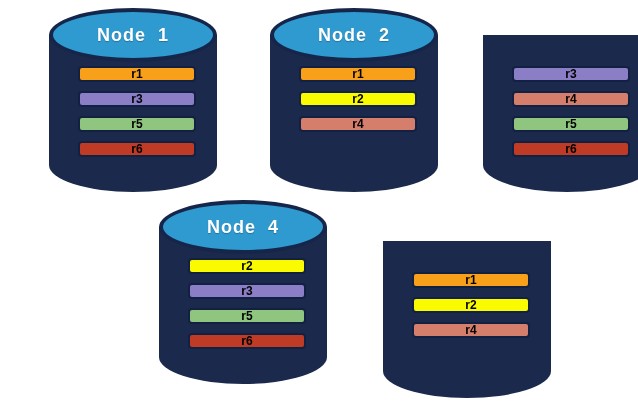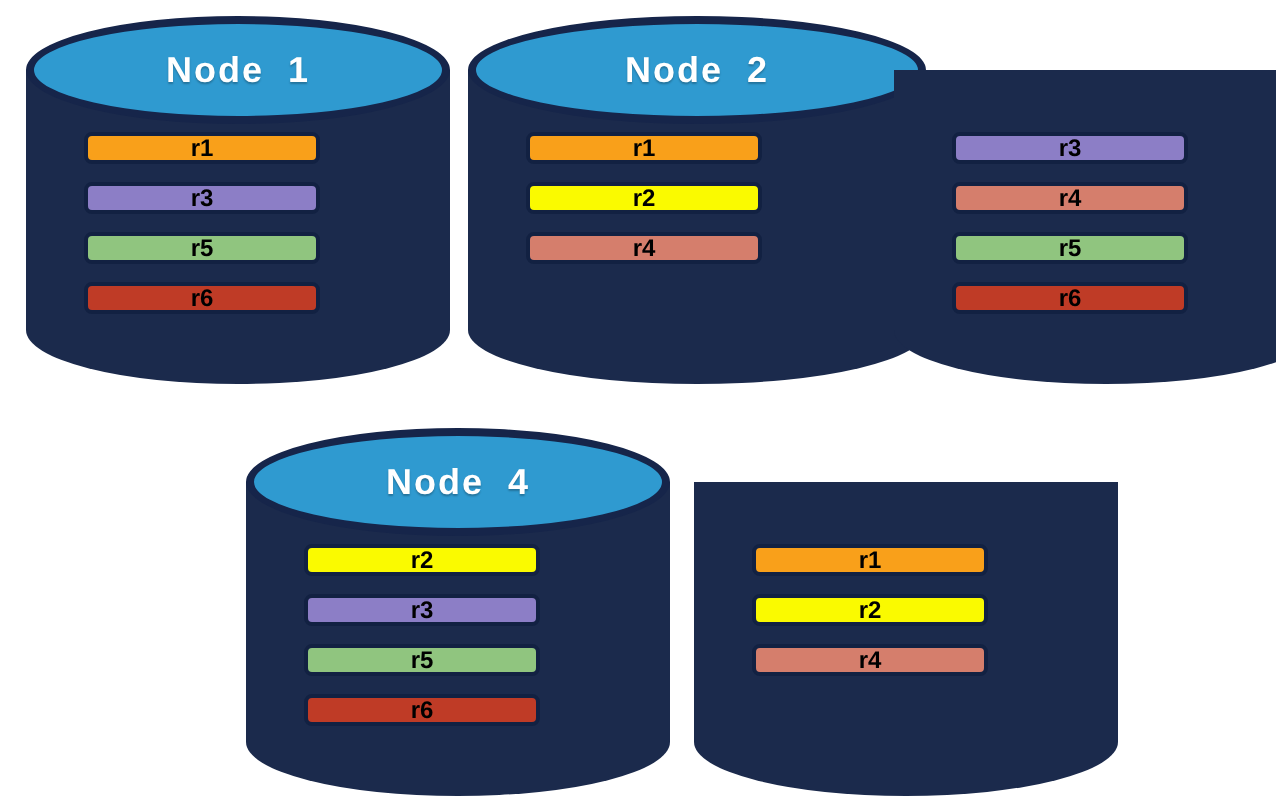--- a/index.html
+++ b/index.html
@@ -10,28 +10,29 @@
   }
   .canvas {
     position: relative;
     width: 638px;
     height: 402px;
     background: #ffffff;
     overflow: hidden;
   }
   .node {
     position: absolute;
-    width: 212px;
+    width: 168px;
     height: 184px;
+    margin-left: 36px;
   }
   
   .pos-1 { left: 13px;  top: 8px; }
-  .pos-2 { left: 234px; top: 8px; padding-left: 17px; }
+  .pos-2 { left: 234px; top: 8px; }
   .pos-3 { left: 447px; top: 8px; }
-  .pos-4 { left: 123px; top: 214px; }
+  .pos-4 { left: 123px; top: 200px; }
   .pos-5 { left: 347px; top: 214px; }
 
   .cyl-body {
     position: absolute;
     left: 0; right: 0;
     top: 27px; bottom: 0;
     background: #1b2a4c;
     border-radius: 0 0 50% 50% / 0 0 27px 27px;
   }
   .cyl-top {

